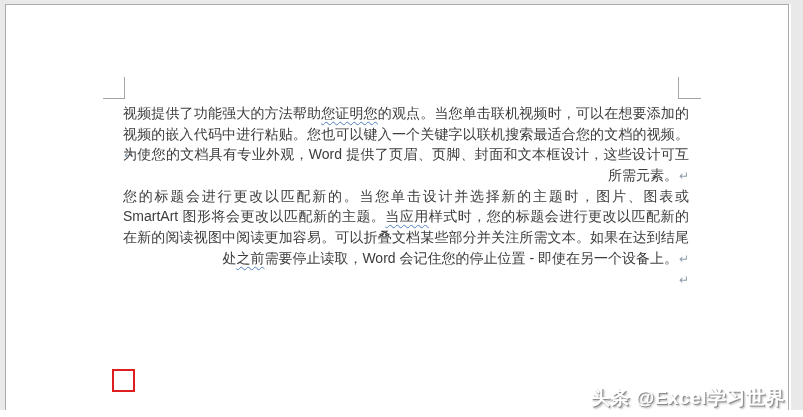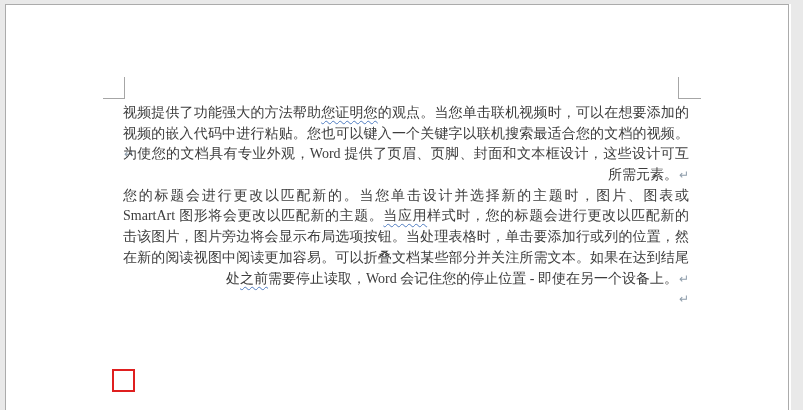--- a/index.html
+++ b/index.html
@@ -1,21 +1,21 @@
 <!DOCTYPE html>
 <html><head>
 <meta charset="utf-8">
 <style>
   html,body{margin:0;padding:0;}
   #screen{
     position:relative;
     width:803px;height:417px;
     background:#ffffff;
     overflow:hidden;
-    font-family:Liberation Serif, serif;
+    font-family:Liberation Sans, sans-serif;
   }
   
   .bg-strip{position:absolute;background:#e9e9e9;}
   .bg-top{left:0;top:0;width:803px;height:4px;}
   .bg-left{left:0;top:0;width:5px;height:410px;}
   .bg-right{left:791px;top:0;width:12px;height:410px;}
   
   .page{
     position:absolute;left:5px;top:4px;width:784px;height:406px;
     background:#ffffff;
@@ -80,21 +80,21 @@
   <div class="mark-tl"></div>
   <div class="mark-tr"></div>
 
   <div class="textblock">
       <div class="line just">视频提供了功能强大的方法帮助<span class="grammar">您证明您</span>的观点。当您单击联机视频时，可以在想要添加的</div>
       <div class="line just">视频的嵌入代码中进行粘贴。您也可以键入一个关键字以联机搜索最适合您的文档的视频。<span class="pilcrow">↵</span></div>
       <div class="line just">为使您的文档具有专业外观，Word 提供了页眉、页脚、封面和文本框设计，这些设计可互</div>
       <div class="line">所需元素。<span class="pilcrow">↵</span></div>
       <div class="line just">您的标题会进行更改以匹配新的。当您单击设计并选择新的主题时，图片、图表或</div>
       <div class="line just">SmartArt 图形将会更改以匹配新的主题。<span class="grammar">当应用</span>样式时，您的标题会进行更改以匹配新的</div>
-      <div class="line just">击该图片，图片旁边将会显示布局选项按钮。当处理表格时，单击要添加行或列的位置，然</div>
       <div class="line just">在新的阅读视图中阅读更加容易。可以折叠文档某些部分并关注所需文本。如果在达到结尾</div>
       <div class="line">处<span class="grammar">之前</span>需要停止读取，Word 会记住您的停止位置 - 即使在另一个设备上。<span class="pilcrow">↵</span></div>
       <div class="line"><span class="pilcrow">↵</span></div>
     </div>
 
   <div class="red-box"></div>
 
+  <div class="watermark">头条 @Excel学习世界</div>
 </div>
 
 </body></html>

